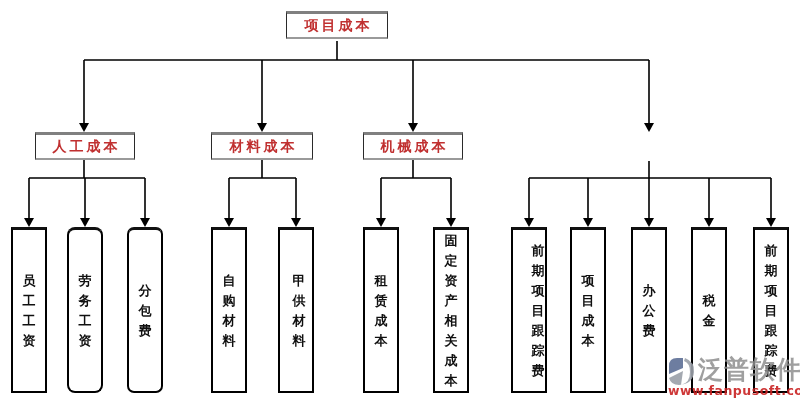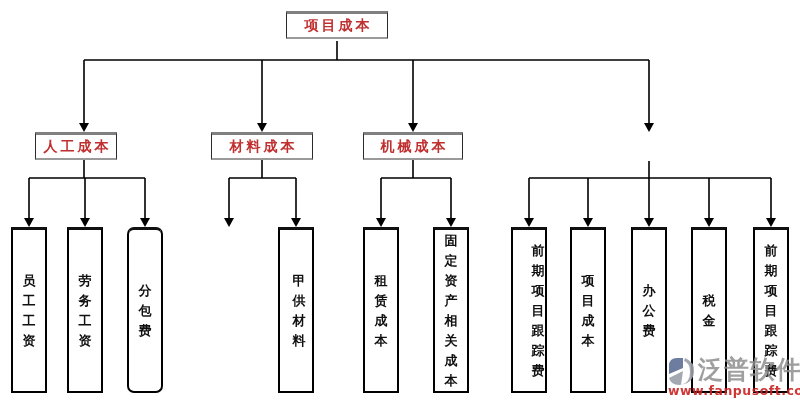--- a/index.html
+++ b/index.html
@@ -8,26 +8,26 @@
   #wires{position:absolute;left:0;top:0;z-index:1;}
   .node{position:absolute;background:#fff;box-sizing:border-box;z-index:2;
         display:flex;align-items:center;justify-content:center;}
   .root,.branch{border:1px solid #2a2a2a;border-top:3px solid #808080;border-bottom:2px solid #9a9a9a;
         color:#c03030;font-weight:bold;font-size:14px;letter-spacing:3px;text-indent:3px;white-space:nowrap;}
   .leaf{border:2px solid #000;border-top:3px solid #111;}
   .leaf .vtext{display:block;width:15px;word-break:break-all;line-height:20px;font-size:13px;
         font-weight:bold;color:#101010;text-align:center;}
   
   .root{left:286px;top:11px;width:102px;height:28px;}
-  .b0{left:35px;top:132px;width:82px;height:28px;}
+  .b0{left:35px;top:132px;width:100px;height:28px;}
   .b1{left:211px;top:132px;width:102px;height:28px;}
   .b2{left:363px;top:132px;width:100px;height:28px;}
   .b3{left:598px;top:132px;width:100px;height:29px;}
   .leaf{top:227px;width:36px;height:166px;}
-  .l0{left:11px;}  .l1{left:67px;}  .l2{left:127px;border-radius:7px;}
+  .l0{left:11px;}  .l1{left:67px;border-radius:8px;}  .l2{left:127px;border-radius:7px;}
   .l3{left:211px;} .l4{left:278px;padding-left:6px;}
   .l5{left:363px;} .l6{left:433px;}
   .l7{left:511px;padding-left:18px;} .l8{left:570px;} .l9{left:631px;} .l10{left:691px;} .l11{left:753px;}
   
   .watermark{position:absolute;left:662px;top:351px;width:136px;height:50px;z-index:3;pointer-events:none;}
   .wm-logo{position:absolute;left:4px;top:4px;}
   .wm-brand{position:absolute;left:36px;top:2px;font-size:25px;font-weight:bold;color:#8f8f8f;
         opacity:.85;letter-spacing:1px;white-space:nowrap;}
   .wm-url{position:absolute;left:6px;top:32px;font-size:12.5px;font-weight:bold;color:#c92222;
         opacity:.9;letter-spacing:.5px;white-space:nowrap;}
@@ -82,20 +82,23 @@
 
   <div class="node leaf l0">
     <span class="vtext">员工工资</span>
   </div>
   <div class="node leaf l1">
     <span class="vtext">劳务工资</span>
   </div>
   <div class="node leaf l2">
     <span class="vtext">分包费</span>
   </div>
+  <div class="node leaf l3">
+    <span class="vtext">自购材料</span>
+  </div>
   <div class="node leaf l4">
     <span class="vtext">甲供材料</span>
   </div>
   <div class="node leaf l5">
     <span class="vtext">租赁成本</span>
   </div>
   <div class="node leaf l6">
     <span class="vtext">固定资产相关成本</span>
   </div>
   <div class="node leaf l7">

